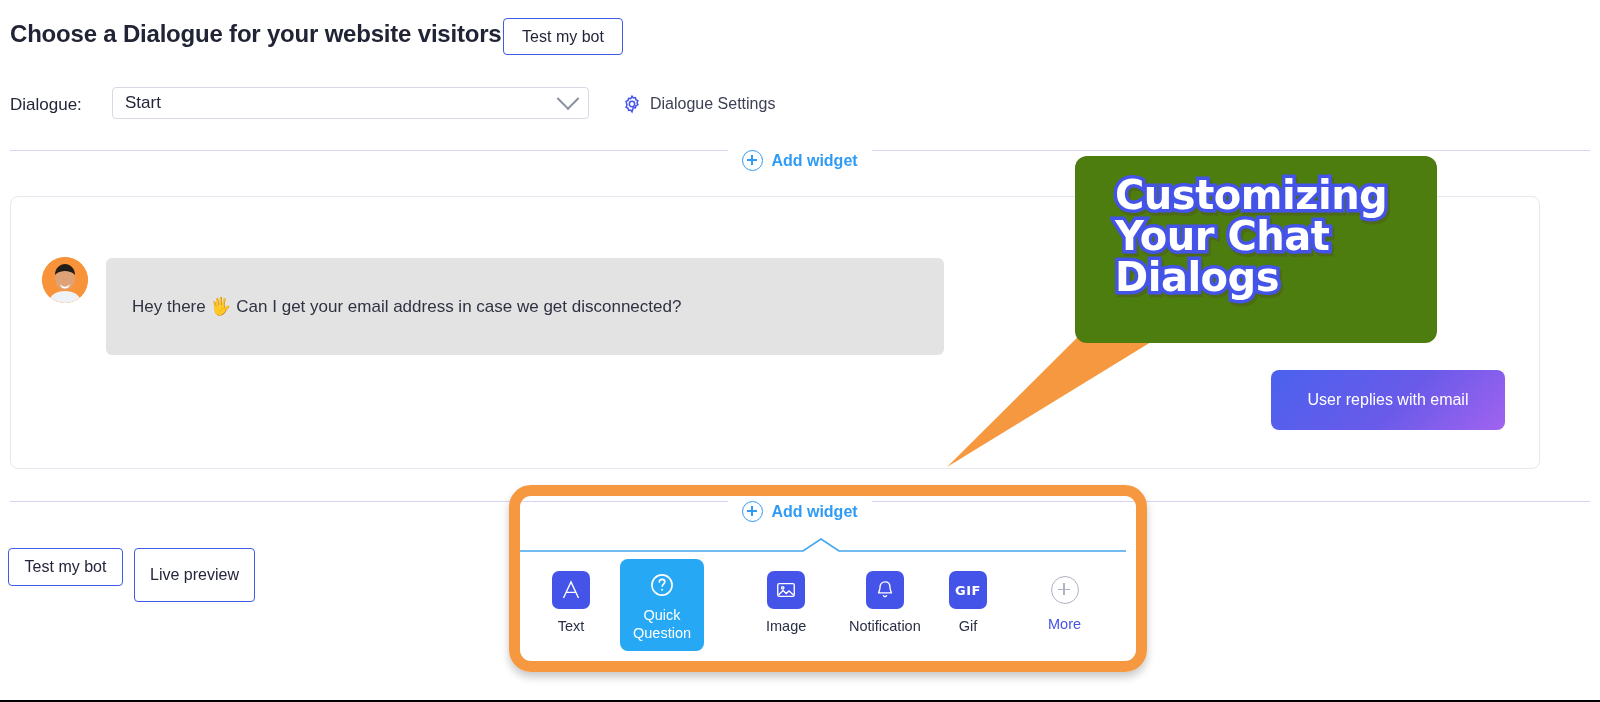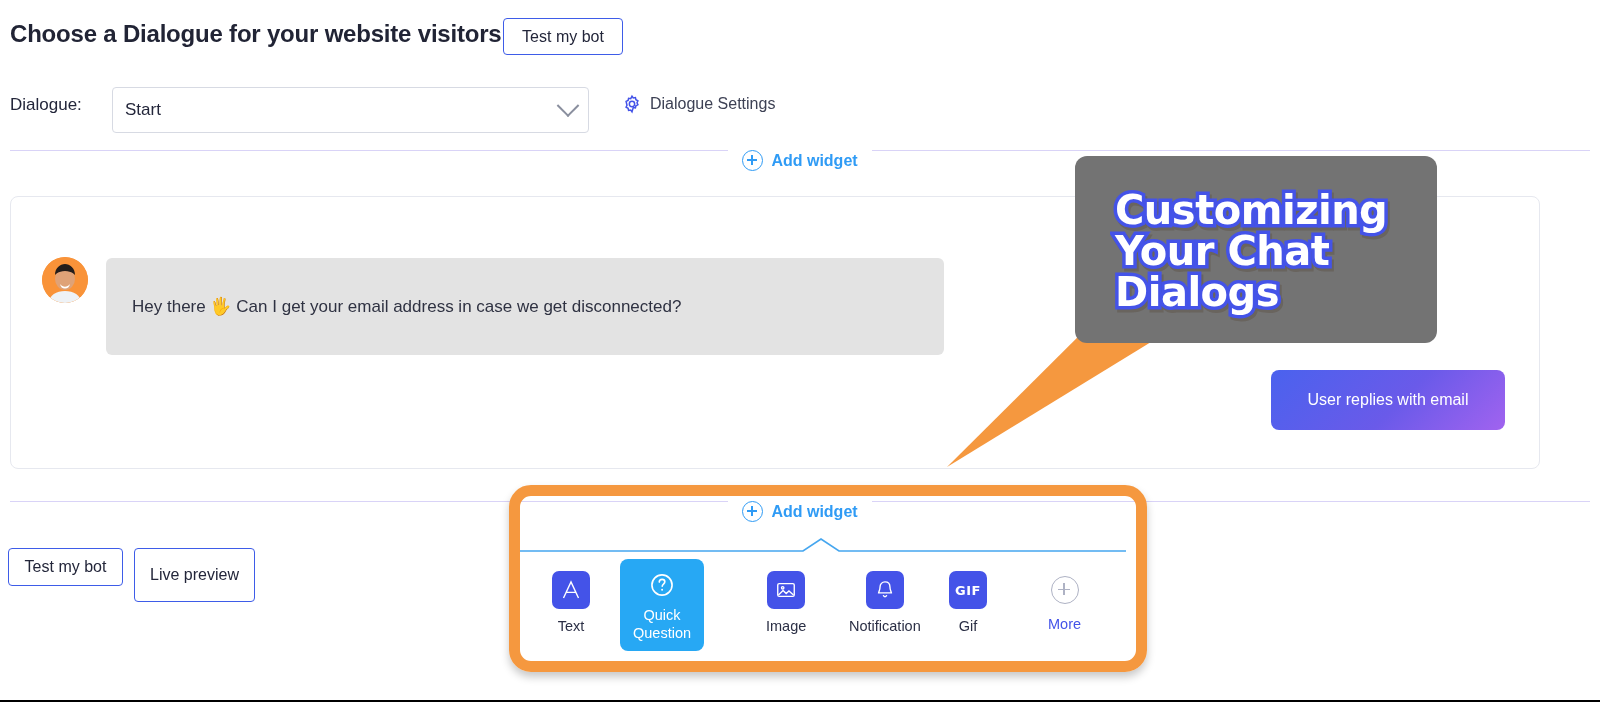--- a/index.html
+++ b/index.html
@@ -28,21 +28,21 @@
     display:flex; align-items:center; justify-content:center;
     cursor:pointer;
   }
   #test-my-bot-top{position:absolute;left:503px;top:18px;width:120px;height:37px;}
 
   
   .dialogue-label{
     position:absolute;left:10px;top:95px;font-size:17px;color:#23263a;
   }
   .select-box{
-    position:absolute;left:112px;top:87px;width:477px;height:46px;
+    position:absolute;left:112px;top:87px;width:477px;height:32px;
     box-sizing:border-box;
     border:1px solid #d7dae3;border-radius:4px;background:#fff;
     display:flex;align-items:center;padding:0 12px;
   }
   .select-value{font-size:17px;color:#23263a;flex:1;}
   .chev{
     width:14px;height:14px;border-right:2.5px solid #8a8f9e;border-bottom:2.5px solid #8a8f9e;
     transform:rotate(45deg) translate(-3px,-3px);
   }
   .dlg-settings{
@@ -134,22 +134,22 @@
   
   #orange-ring{
     position:absolute;left:509px;top:485px;width:638px;height:187px;
     box-sizing:border-box;
     border:11px solid #f5983f;border-radius:22px;
     box-shadow:0 5px 9px rgba(0,0,0,0.22);
     pointer-events:none;
   }
   #callout{
     position:absolute;left:1075px;top:156px;width:362px;height:187px;
-    background:#737373;border-radius:12px;
-    padding:34px 26px 0 40px;box-sizing:border-box;
+    background:#4d7c0f;border-radius:12px;
+    padding:19px 26px 0 40px;box-sizing:border-box;
   }
   #callout-tail{position:absolute;left:900px;top:300px;width:330px;height:190px;pointer-events:none;}
   .callout-line{
     font-family:"DejaVu Sans", sans-serif;
     font-weight:bold;
     font-size:40px;
     line-height:1.03;
     color:#ffffff;
     -webkit-text-stroke:7px #4453e8;
     paint-order:stroke fill;

